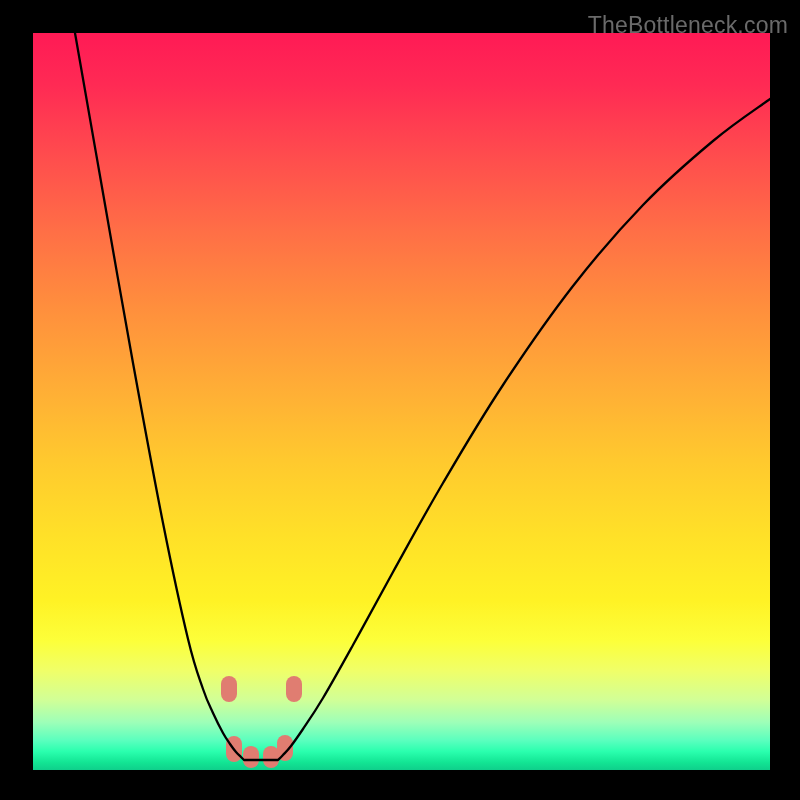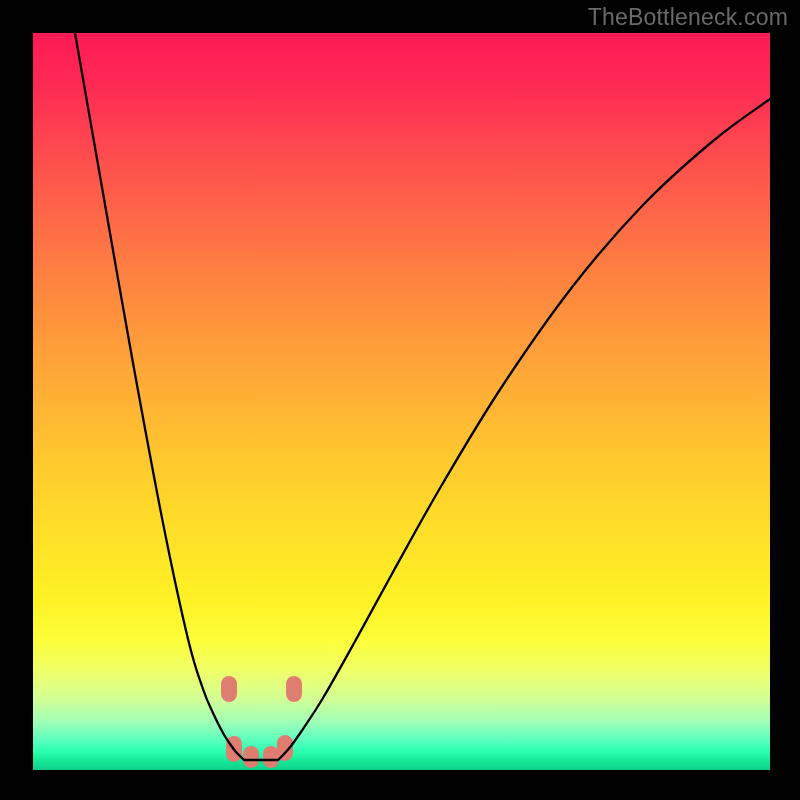--- a/index.html
+++ b/index.html
@@ -50,21 +50,21 @@
     );
   }
   svg.overlay {
     position: absolute;
     inset: 0;
     width: 737px;
     height: 737px;
   }
   .watermark {
     position: absolute;
-    top: 4px;
+    top: 12px;
     right: 12px;
     color: #6a6a6a;
     font-size: 23px;
     letter-spacing: 0.2px;
     font-weight: 400;
   }
 </style>
 </head>
 <body>
 

